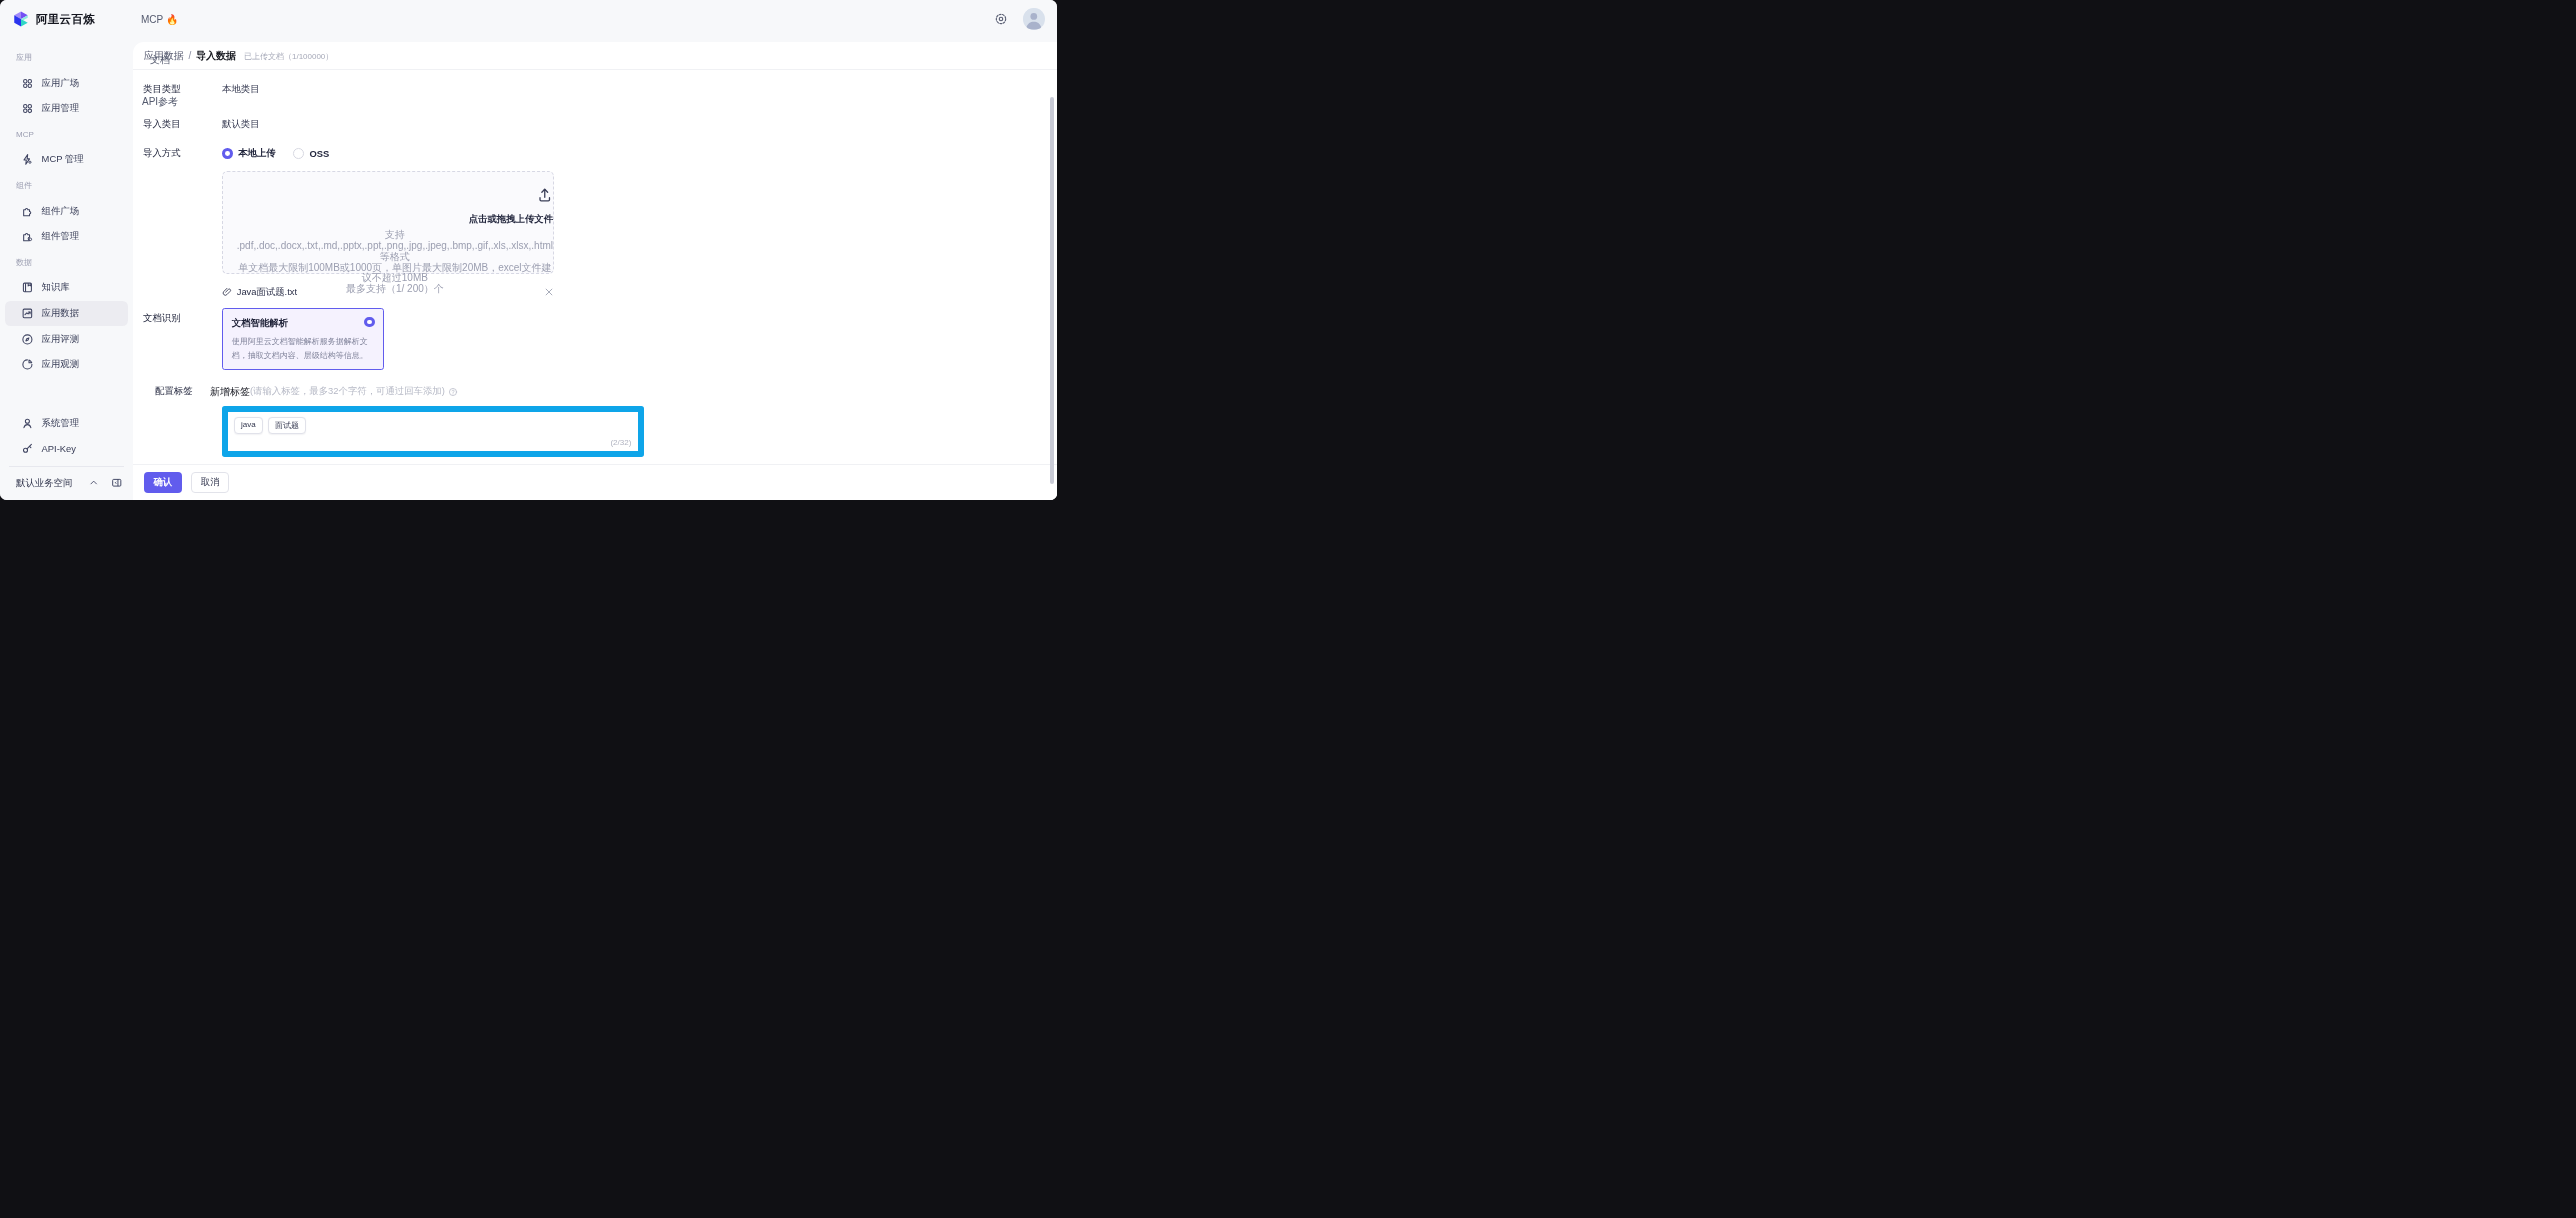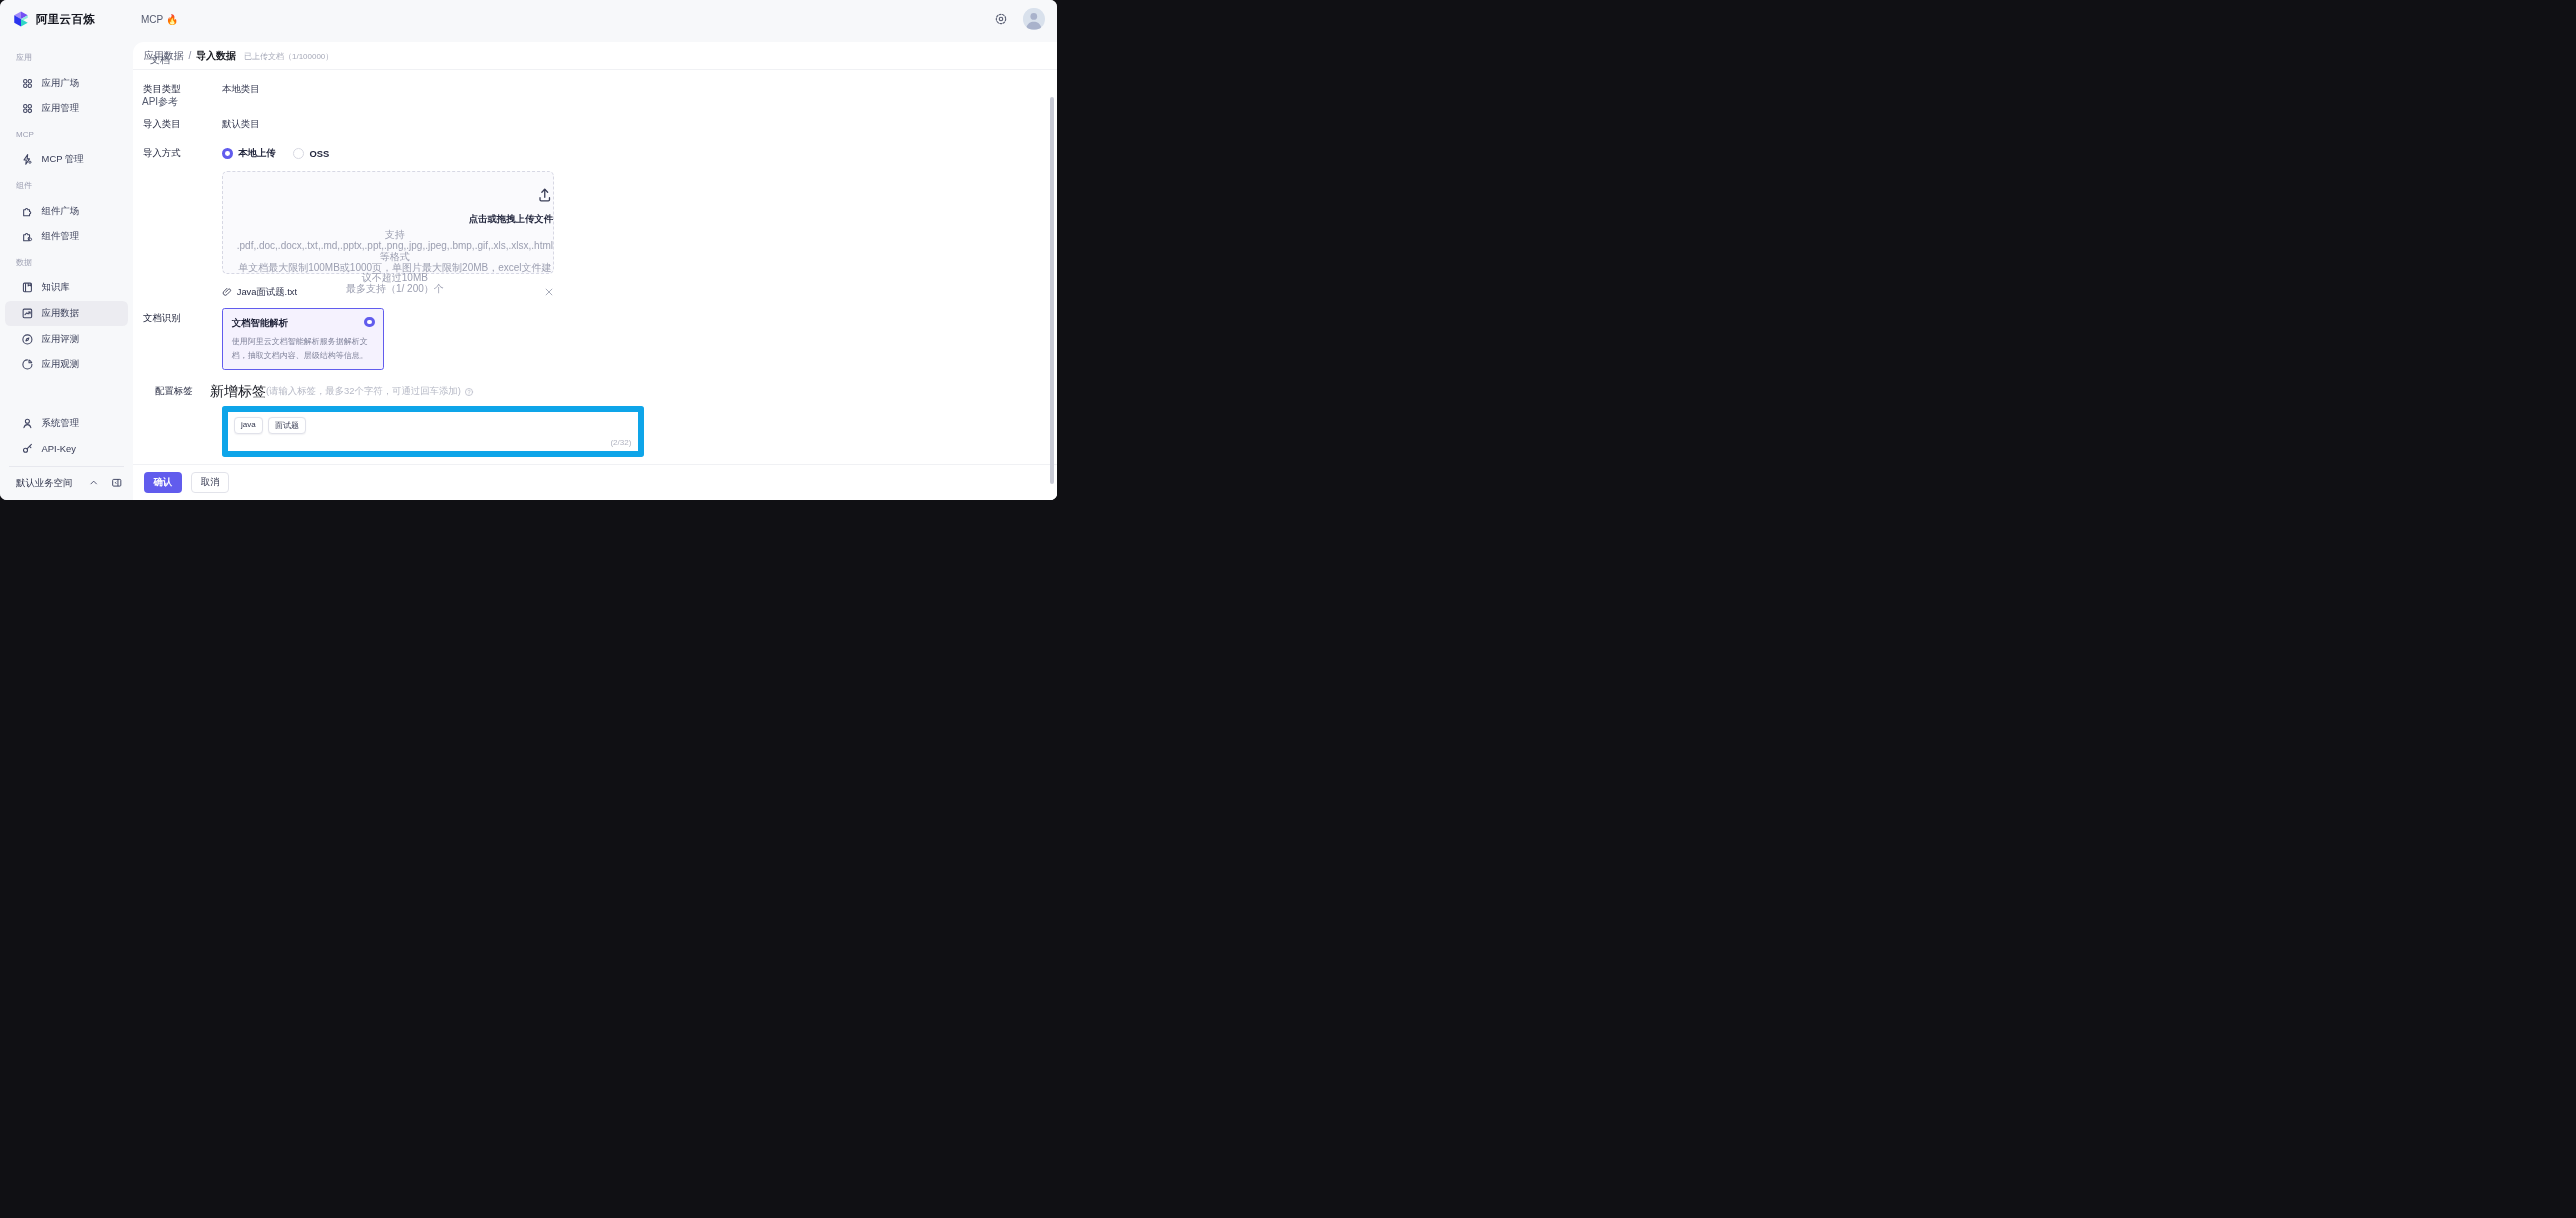--- a/index.html
+++ b/index.html
@@ -82,21 +82,21 @@
   .doccard {
     width:162px; height:62px; border:1px solid #615ced; border-radius:2.7px;
     background:#f5f2fe; padding:8px 8.8px; position:relative; cursor:pointer;
   }
   .doccard-title { font-size:9.4px; font-weight:bold; color:#1d2036; }
   .doccard-desc { margin-top:4.7px; font-size:8px; color:#80839a; line-height:14px; }
   .doccard-radio { position:absolute; top:7.4px; right:8px; width:10.8px; height:10.8px; border-radius:50%; background:#fff; border:3.4px solid #615ced; }
   
   .tagrow { margin-top:11.5px; height:20px; display:flex; align-items:center; }
   .tagrow .flabel { width:67px; flex:0 0 auto; font-size:9.4px; color:#23273e;padding-left:12px; }
-  .tag-hint-strong { font-size:14px; color:#14161f; }
+  .tag-hint-strong { font-size:10px; color:#14161f; }
   .tag-hint { font-size:9.4px; color:#b6b9c6; }
   .help-ic { margin-left:3.4px; display:inline-flex; vertical-align:-2px; }
   .tagsbox {
     margin:4px 0 0 79px; width:422px; height:51px;
     border:6px solid #0ea5e9; border-radius:2.7px; background:#fff;
     position:relative; padding:5.4px 6px; cursor:text;
   }
   .chips { display:flex; gap:5.4px; }
   .chip {
     font-size:8px; color:#33374f; background:#fff;

